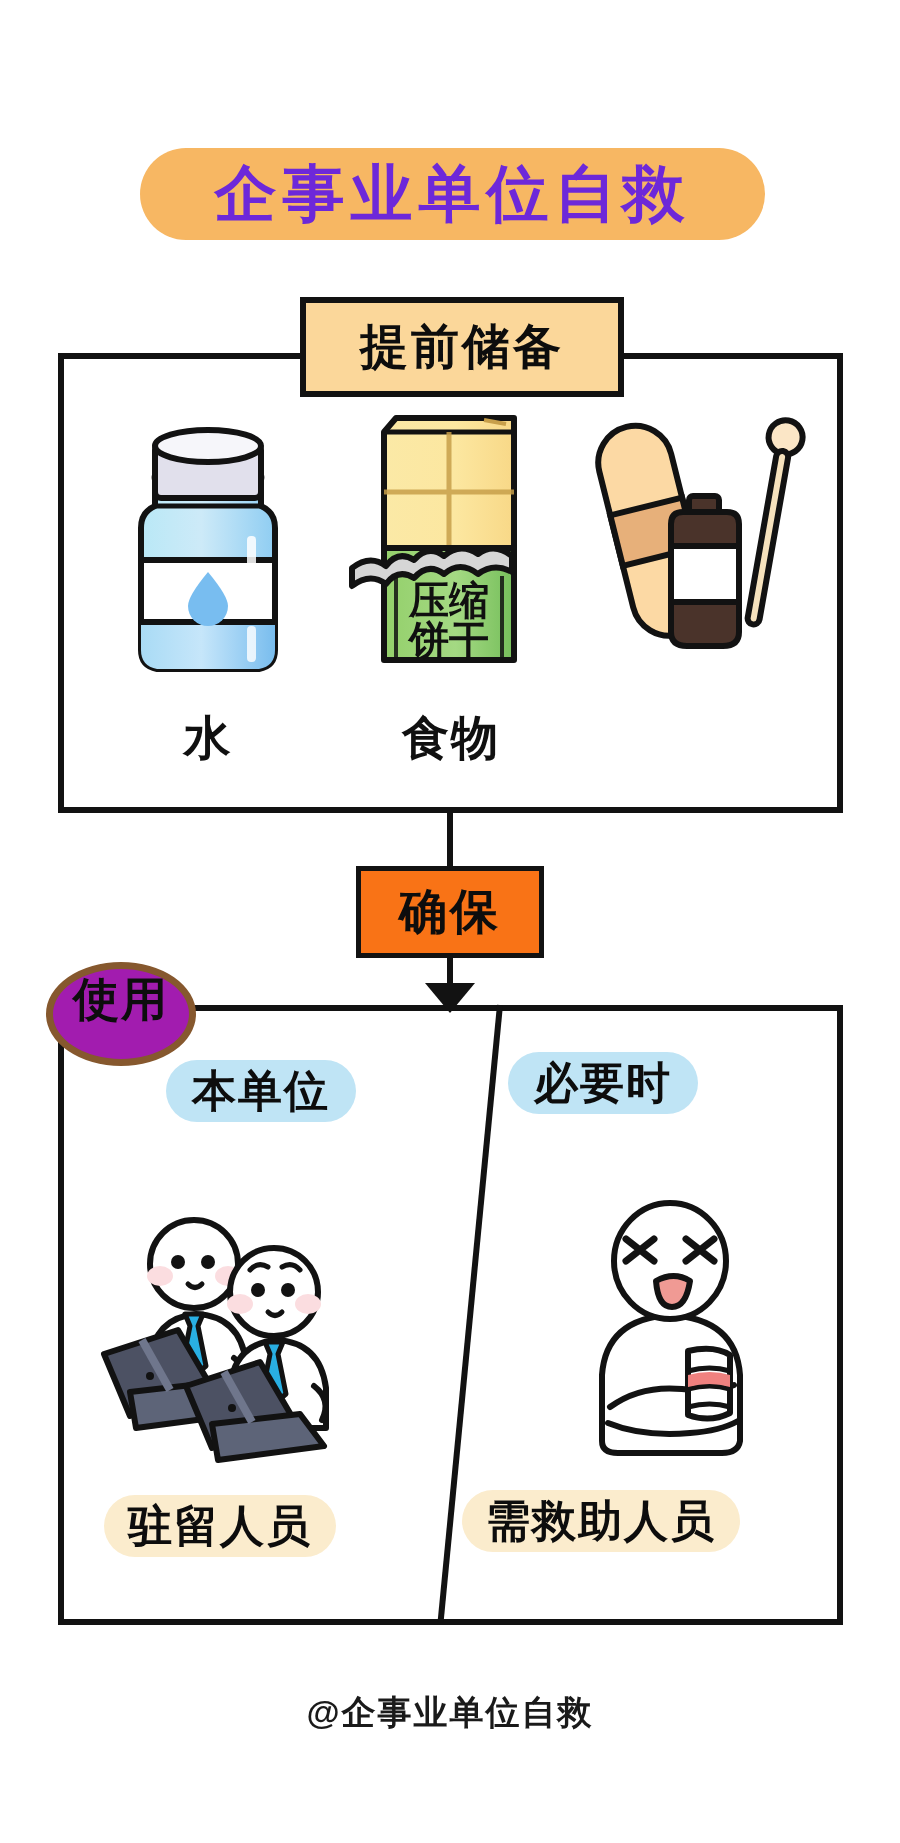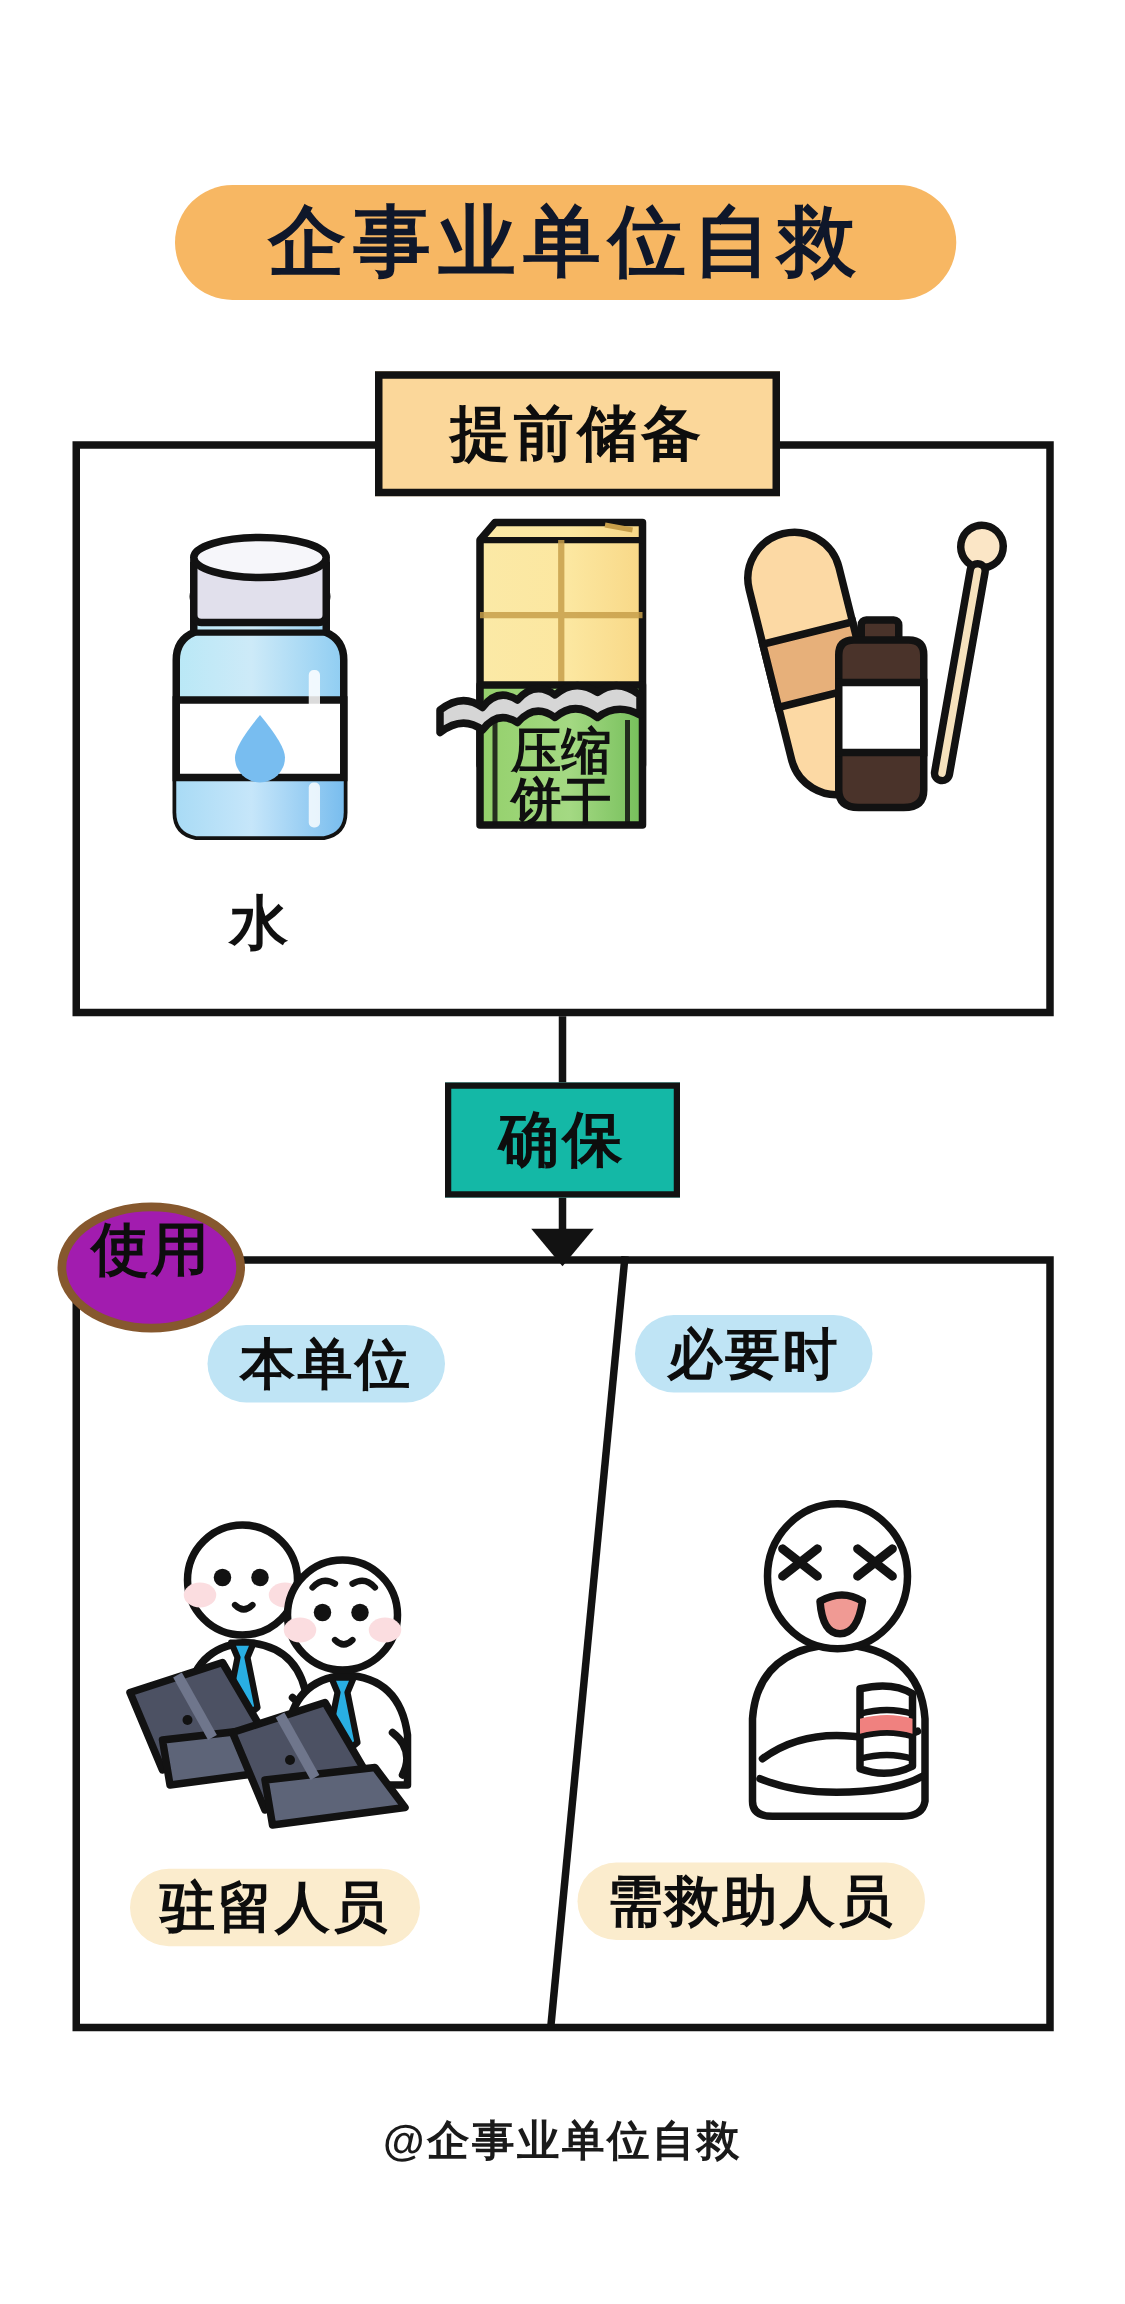--- a/index.html
+++ b/index.html
@@ -20,21 +20,21 @@
     position: absolute;
     left: 140px; top: 148px;
     width: 625px; height: 92px;
     background: #f7b763;
     border-radius: 46px;
     display: flex; align-items: center; justify-content: center;
   }
   .title-text {
     font-size: 62px;
     font-weight: 700;
-    color: #0f172a;
+    color: #6d28d9;
     letter-spacing: 6px;
     line-height: 1;
     white-space: nowrap;
   }
 
   
   .panel {
     position: absolute;
     border: 6px solid #121212;
     background: #ffffff;
@@ -84,21 +84,21 @@
   
   .conn-line {
     position: absolute;
     background: #121212;
   }
   #conn-v1 { left: 447px; top: 813px; width: 6px; height: 53px; }
   .ensure-box {
     position: absolute;
     left: 356px; top: 866px;
     width: 188px; height: 92px;
-    background: #14b8a6;
+    background: #f97316;
     border: 5px solid #121212;
     display: flex; align-items: center; justify-content: center;
     z-index: 3;
   }
   .ensure-box span {
     font-size: 48px; font-weight: 700; color: #0d0d0d;
     letter-spacing: 3px; white-space: nowrap;
   }
   #conn-v2 { left: 447px; top: 958px; width: 6px; height: 30px; }
   #arrow-head {
@@ -260,20 +260,21 @@
         <path d="M58 148 l130 0 l0 112 l-130 0 z" fill="url(#gGreen)" stroke="#121212" stroke-width="6" stroke-linejoin="round"></path>
 
         <path d="M26 168 q18 -14 34 -2 q12 -16 28 -6 q14 -16 30 -4 q16 -14 34 -2 q16 -12 34 2
                  l0 16 q-18 -10 -34 2 q-18 -14 -34 0 q-16 -12 -30 4 q-16 -10 -28 6 q-16 -12 -34 2 z" fill="#d6d6d6" stroke="#121212" stroke-width="6" stroke-linejoin="round"></path>
 
         <path d="M70 176 l0 84 M176 176 l0 84" stroke="#121212" stroke-width="4" fill="none" opacity="0.85"></path>
 
         <text x="123" y="214" text-anchor="middle" font-family="'Liberation Sans',sans-serif" font-size="40" font-weight="700" fill="#101010">压缩</text>
         <text x="123" y="254" text-anchor="middle" font-family="'Liberation Sans',sans-serif" font-size="40" font-weight="700" fill="#101010">饼干</text>
       </svg>
+      <div class="supply-caption">食物</div>
     </div>
 
     <div class="supply-col" id="col-hyg">
       <svg class="art" viewBox="0 0 250 290">
 
         <g transform="rotate(-14 88 130)">
           <rect x="52" y="24" width="74" height="214" rx="37" fill="#fcd9a4" stroke="#121212" stroke-width="6"></rect>
           <rect x="52" y="106" width="74" height="52" fill="#e7b07a" stroke="#121212" stroke-width="6"></rect>
         </g>
 

